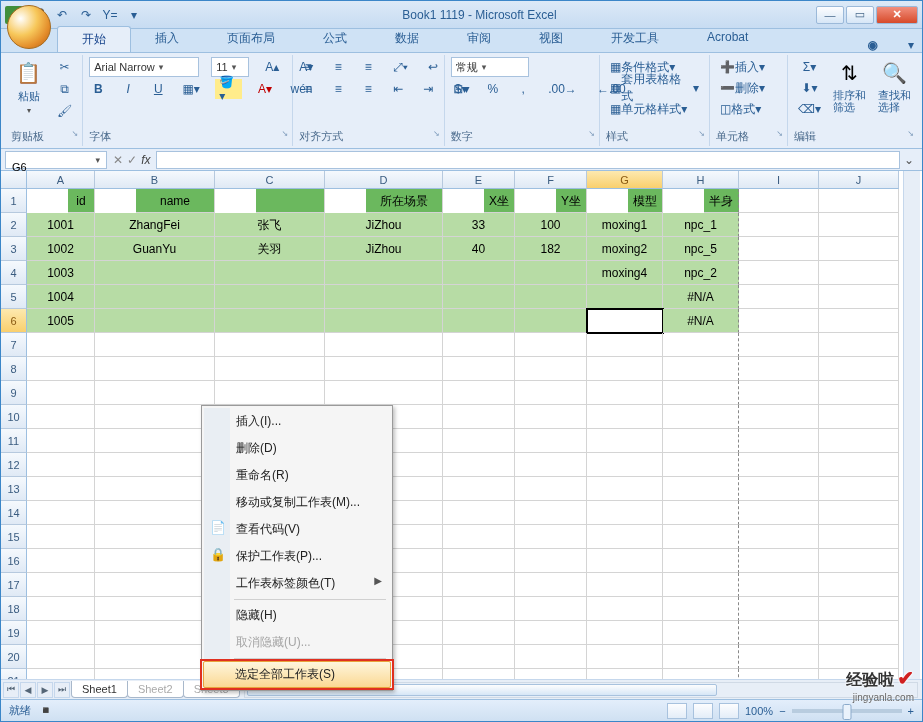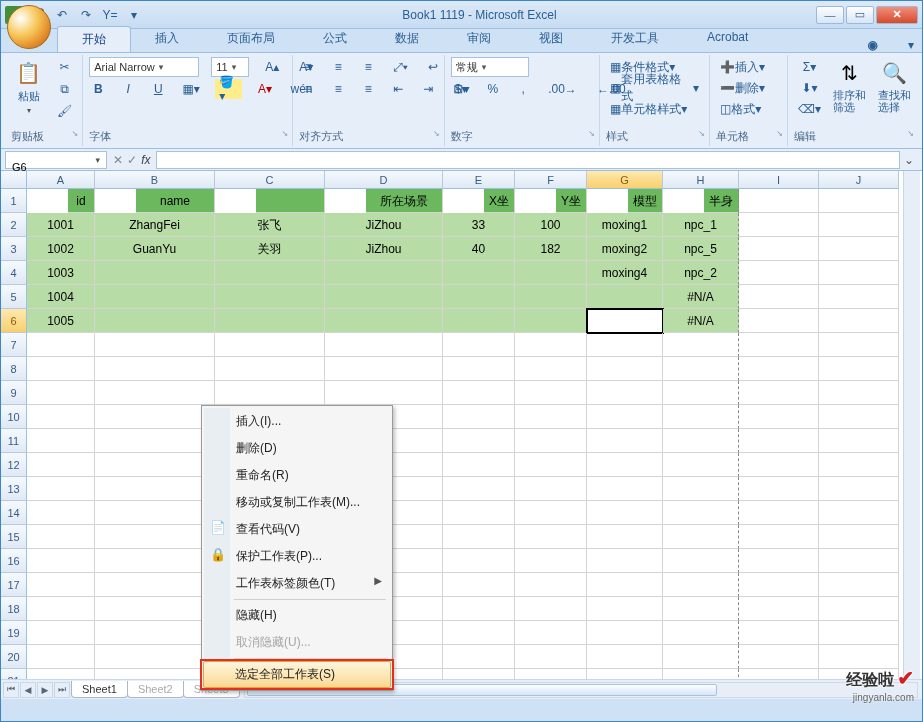--- a/index.html
+++ b/index.html
@@ -533,20 +533,33 @@
     <div id="sheet-tabs-host" style="display:flex;">
         <div class="sheet-tab">Sheet1</div>
         <div class="sheet-tab dim">Sheet2</div>
         <div class="sheet-tab dim">Sheet3</div>
       </div>
     <div class="scroll-track">
       <div class="scroll-thumb"></div>
     </div>
   </div>
 
+  <div class="statusbar">
+    <span>就绪</span>
+    <span style="margin-left:8px;color:#b07a1e;">◾</span>
+    <div class="zoom-ctrl">
+      <span class="view-btn"></span>
+      <span class="view-btn"></span>
+      <span class="view-btn"></span>
+      <span>100%</span>
+      <span>−</span>
+      <div class="slider"></div>
+      <span>+</span>
+    </div>
+  </div>
 
   <div class="ctx-menu" id="ctx-host">
     <div class="ctx-icol"></div>
   <div class="ctx-item">插入(I)...</div>
       <div class="ctx-item">删除(D)</div>
       <div class="ctx-item">重命名(R)</div>
       <div class="ctx-item">移动或复制工作表(M)...</div>
       <div class="ctx-item">查看代码(V)<span class="ctx-icon">📄</span></div>
       <div class="ctx-item">保护工作表(P)...<span class="ctx-icon">🔒</span></div>
       <div class="ctx-item">工作表标签颜色(T)<span class="arrow">▶</span></div>

